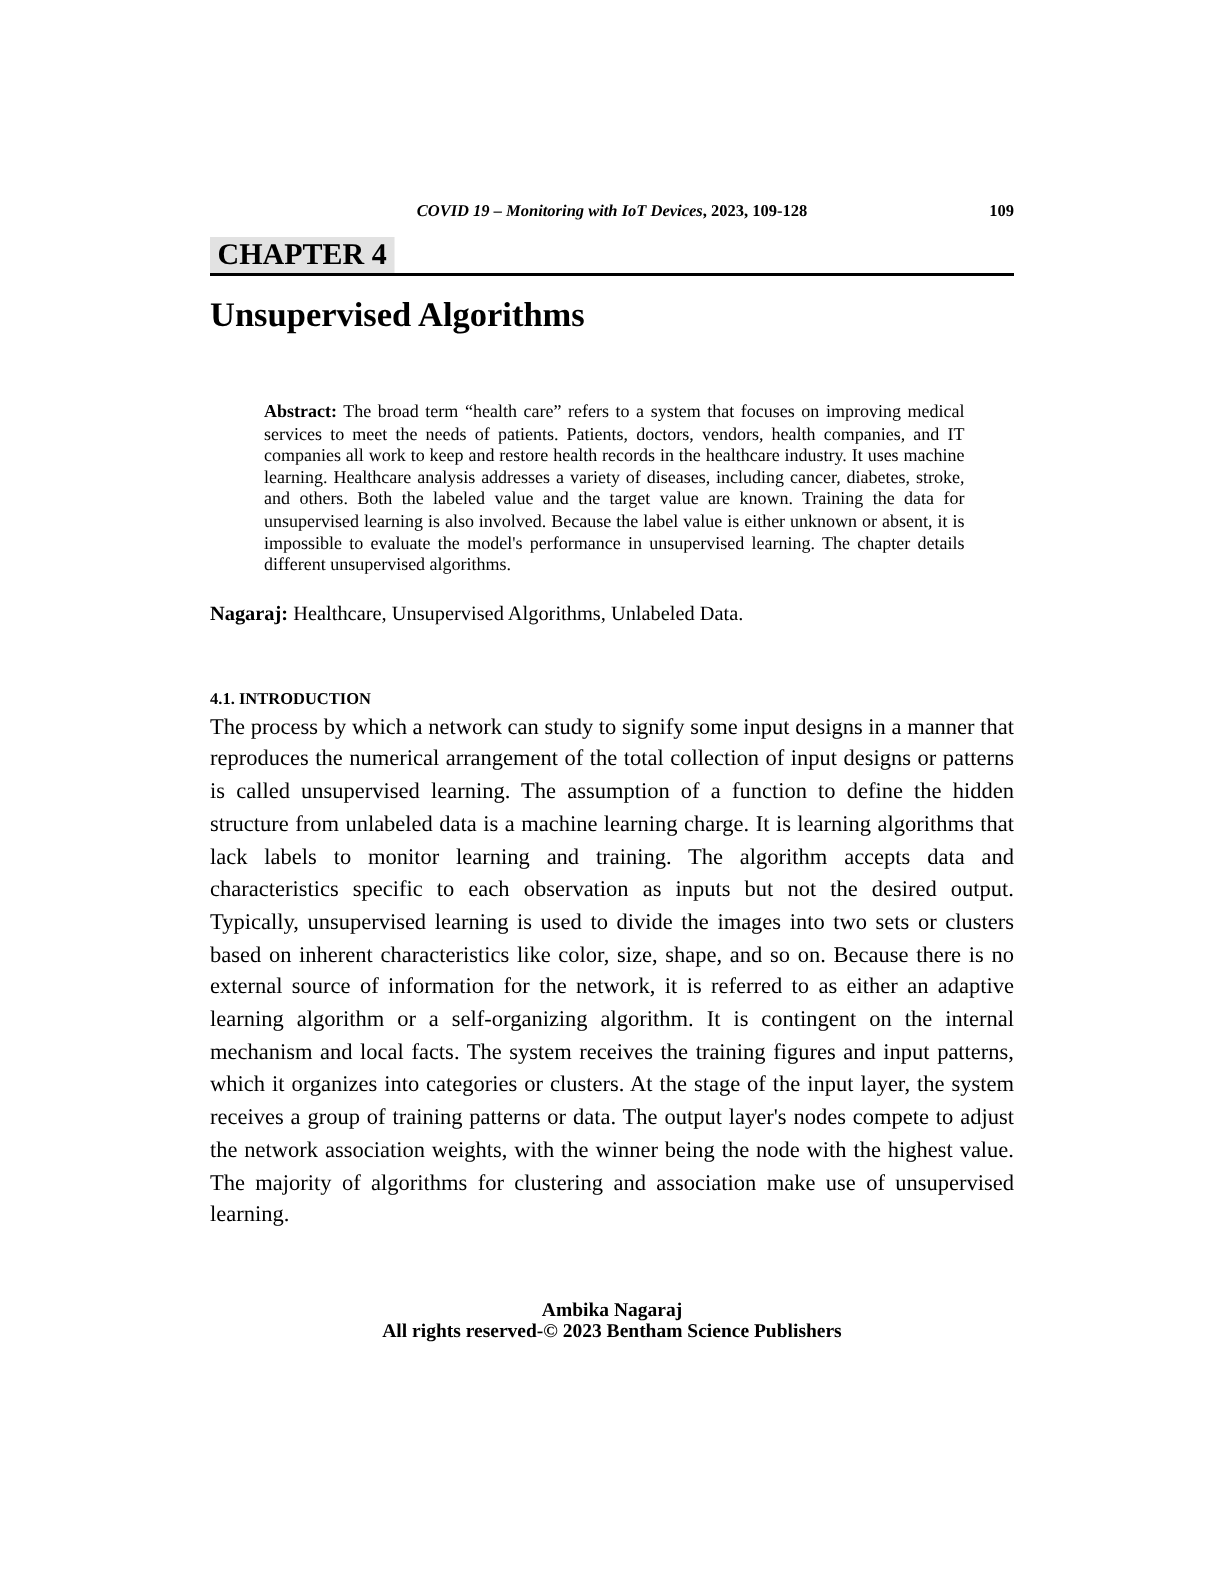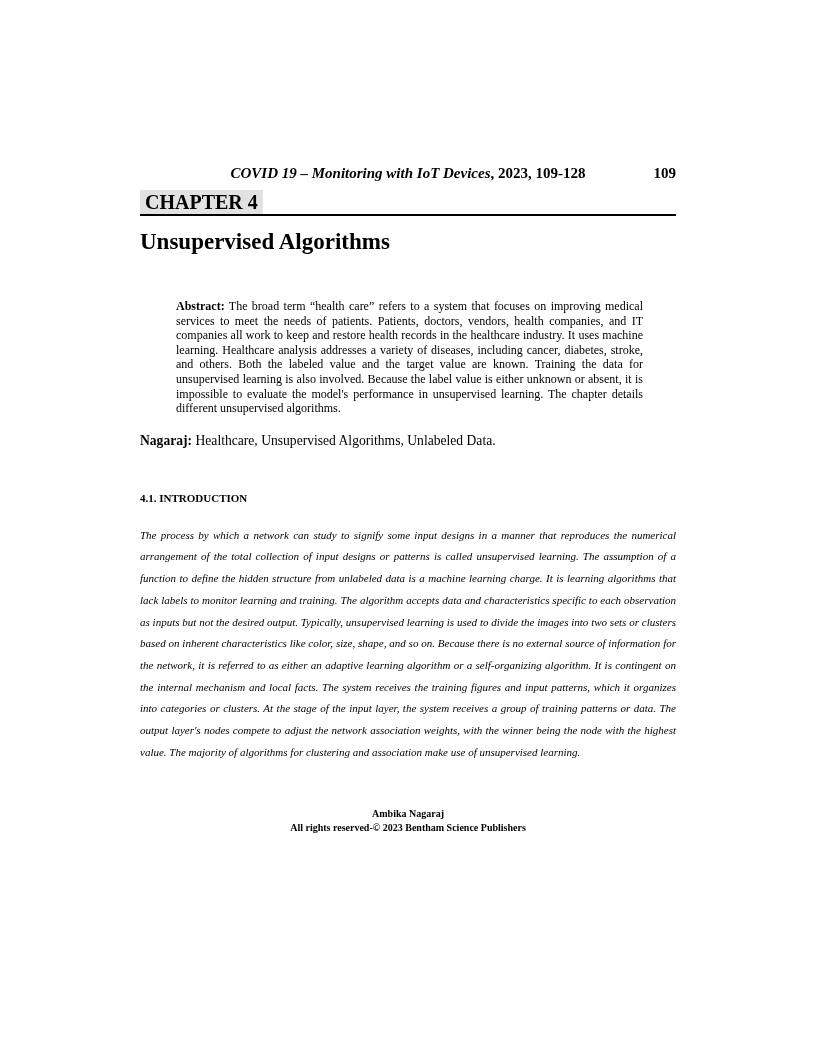--- a/index.html
+++ b/index.html
@@ -16,25 +16,24 @@
     font-family: "Liberation Serif", serif;
     box-sizing: border-box;
     padding: 134px 140px 0 140px;
     overflow: hidden;
   }
   
   .running-head {
     position: relative;
     width: 100%;
     height: 14px;
-    font-size: 15px;
+    font-size: 11px;
     font-weight: bold;
     text-align: center;
     line-height: 14px;
-    margin-top: 32px;
   }
   .rh-title { font-style: italic; }
   .rh-suffix { font-style: normal; }
   .rh-page {
     position: absolute;
     right: 0;
     top: 0;
     font-style: normal;
     font-weight: bold;
     text-align: center;
@@ -77,31 +76,30 @@
   }
   
   .section-heading {
     margin: 41px 0 0 0;
     font-size: 11px;
     font-weight: bold;
     line-height: 17px;
   }
   
   .body-text {
-    margin: 18px 0 0 0;
-    font-size: 11px;
+    margin: 0 0 0 0;
+    font-size: 15px;
     line-height: 21.7px;
     text-align: justify;
-    font-style: italic;
   }
   
   .page-footer {
     margin-top: 44px;
     text-align: center;
-    font-size: 10px;
+    font-size: 13px;
     font-weight: bold;
     line-height: 13.5px;
   }
 </style>
 </head>
 <body>
 
 <div class="page">
 
   <div class="running-head">

